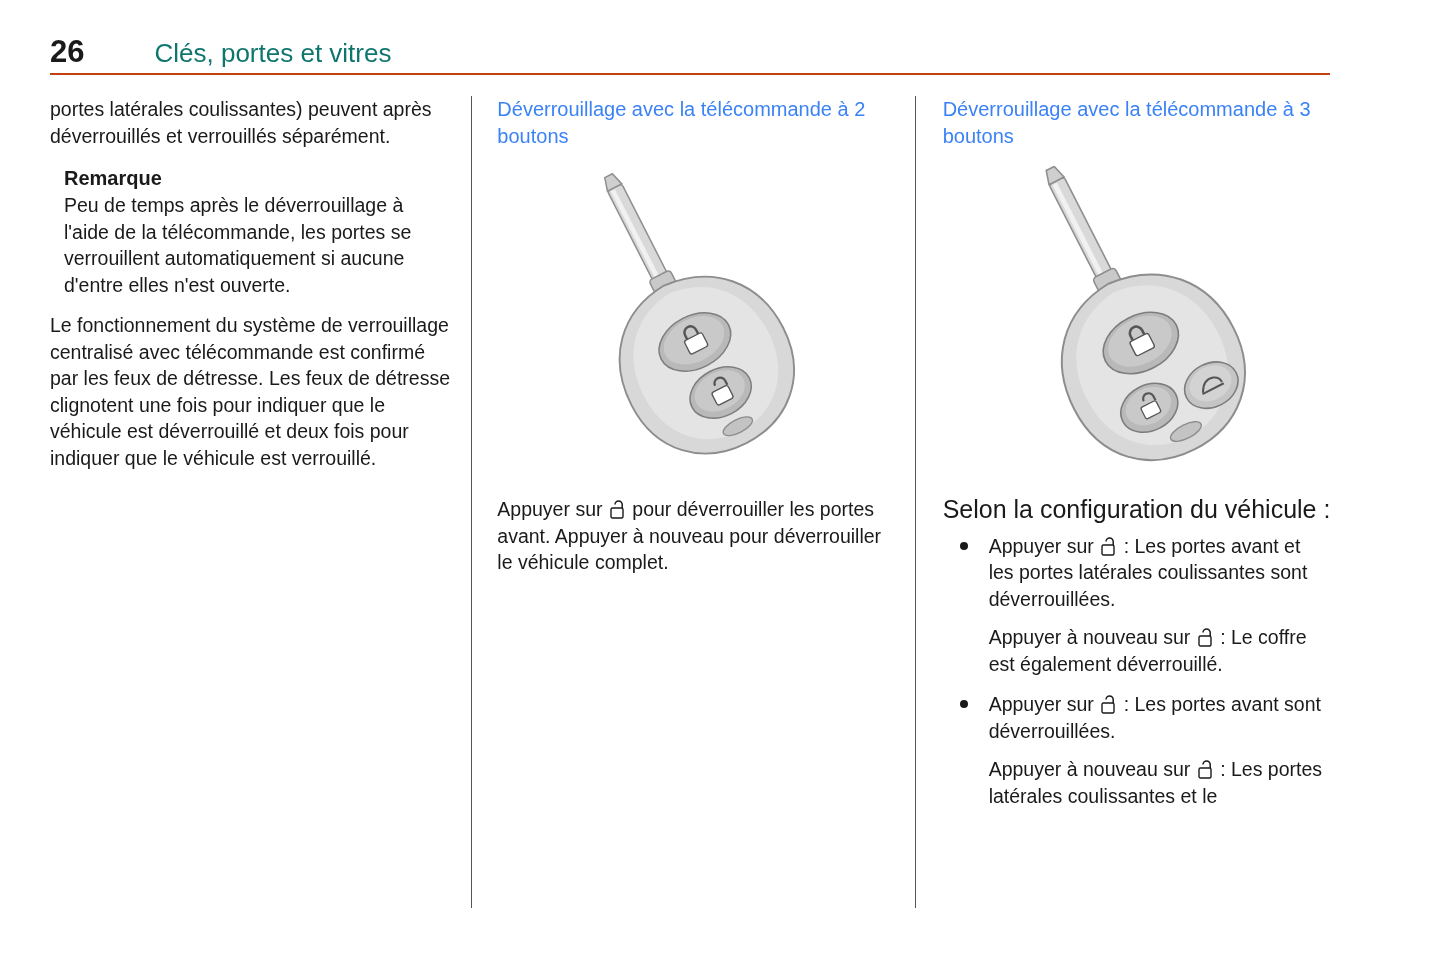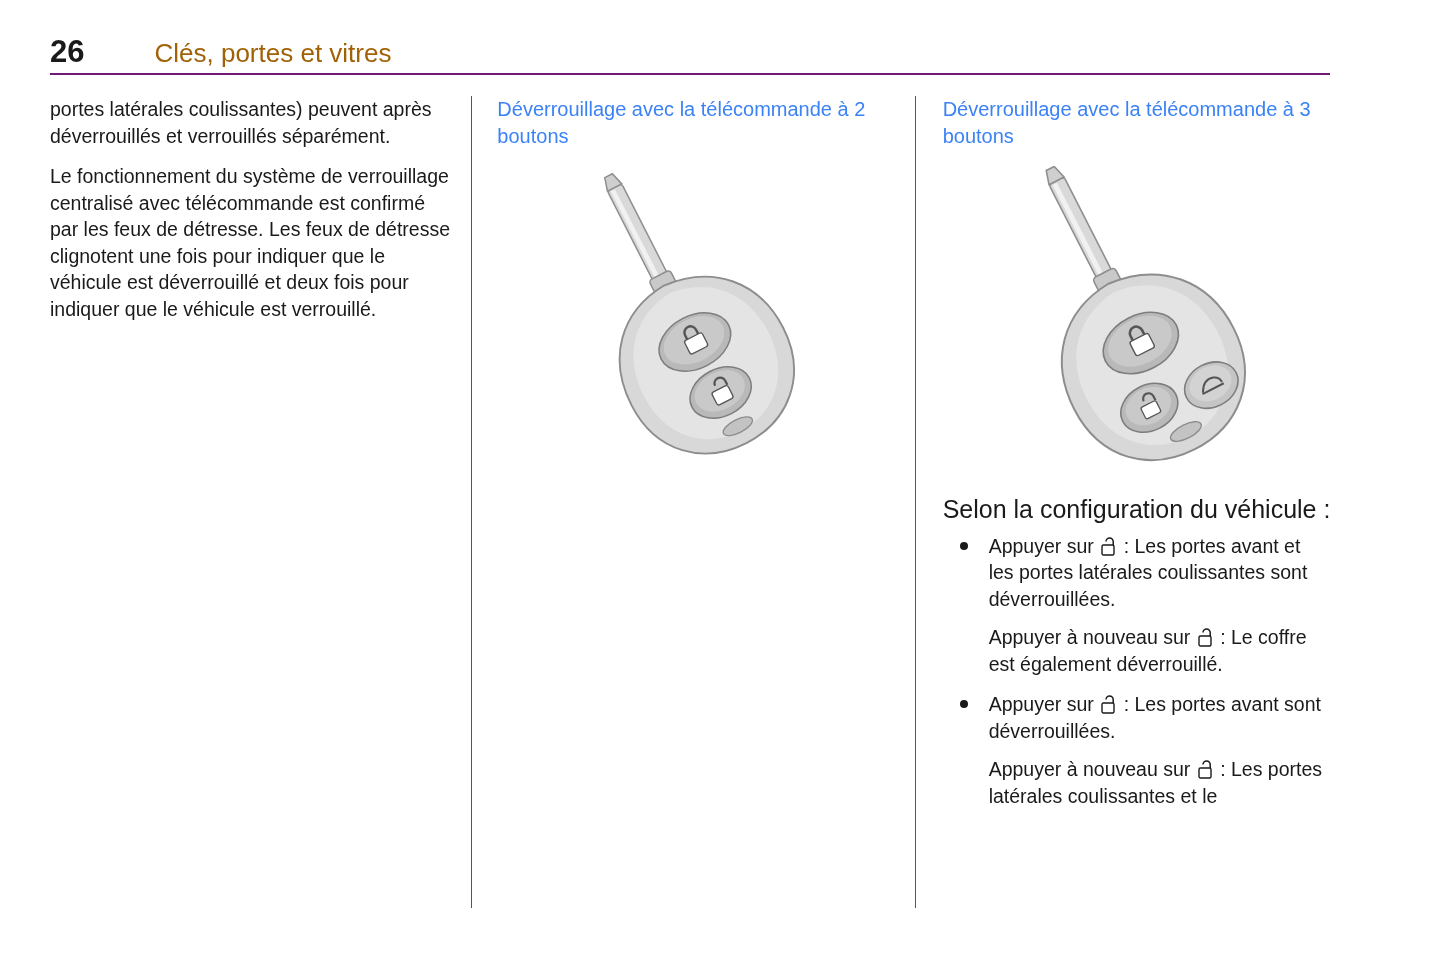--- a/index.html
+++ b/index.html
@@ -23,34 +23,34 @@
 
   
   .header {
     position: absolute;
     left: 50px;
     top: 36px;
     width: 1280px;
     display: flex;
     align-items: baseline;
     gap: 70px;
-    border-bottom: 2px solid #701a75;
+    border-bottom: 2px solid #c2410c;
     padding-bottom: 6px;
   }
   .page-number {
     font-size: 31px;
     font-weight: bold;
     line-height: 1;
     color: #1a1a1a;
   }
   .chapter-title {
     font-size: 26px;
     font-weight: normal;
     line-height: 1;
-    color: #a16207;
+    color: #0f766e;
   }
 
   
   .columns {
     position: absolute;
     left: 50px;
     top: 96px;
     width: 1290px;
     height: 830px;
     display: flex;
@@ -167,20 +167,24 @@
   <div class="header">
     <div class="page-number">26</div>
     <div class="chapter-title">Clés, portes et vitres</div>
   </div>
 
   <div class="columns">
 
     <div class="col col-1">
       <p class="para">portes latérales coulissantes) peuvent après déverrouillés et verrouillés séparément.</p>
 
+      <div class="note-block">
+        <h3 class="subhead">Remarque</h3>
+        <p>Peu de temps après le déverrouillage à l'aide de la télécommande, les portes se verrouillent automatiquement si aucune d'entre elles n'est ouverte.</p>
+      </div>
 
       <p>Le fonctionnement du système de verrouillage centralisé avec télécommande est confirmé par les feux de détresse. Les feux de détresse clignotent une fois pour indiquer que le véhicule est déverrouillé et deux fois pour indiquer que le véhicule est verrouillé.</p>
     </div>
 
     <div class="rule"></div>
 
     <div class="col col-2">
       <div class="col-head">Déverrouillage avec la télécommande à 2 boutons</div>
 
       <div class="figure">
@@ -215,20 +219,30 @@
             <g>
               <rect x="197" y="232" width="19" height="15" rx="2.5" fill="#ffffff" stroke="#555" stroke-width="1.4"></rect>
               <path d="M216 232 v-5 a6 6 0 0 0 -12 0" fill="none" stroke="#555" stroke-width="2.4"></path>
             </g>
 
             <ellipse cx="206" cy="276" rx="17" ry="7" fill="#c3c3c3" stroke="#8d8d8d" stroke-width="1.4"></ellipse>
           </g>
         </svg>
       </div>
 
+      <p>
+        <span>Appuyer sur</span>
+        <span class="keyicon">
+          <svg viewBox="0 0 15 19" xmlns="http://www.w3.org/2000/svg">
+            <rect x="1" y="8" width="12" height="10" rx="1.5" fill="#ffffff" stroke="#1a1a1a" stroke-width="1.4"></rect>
+            <path d="M12.2 8 V4.6 a3.6 3.6 0 0 0 -7.2 0" fill="none" stroke="#1a1a1a" stroke-width="1.5"></path>
+          </svg>
+        </span>
+        <span>pour déverrouiller les portes avant. Appuyer à nouveau pour déverrouiller le véhicule complet.</span>
+      </p>
     </div>
 
     <div class="rule"></div>
 
     <div class="col col-3">
       <div class="col-head">Déverrouillage avec la télécommande à 3 boutons</div>
 
       <div class="figure">
         <svg viewBox="0 0 400 310" xmlns="http://www.w3.org/2000/svg">
           <g transform="rotate(-27 200 170)">

